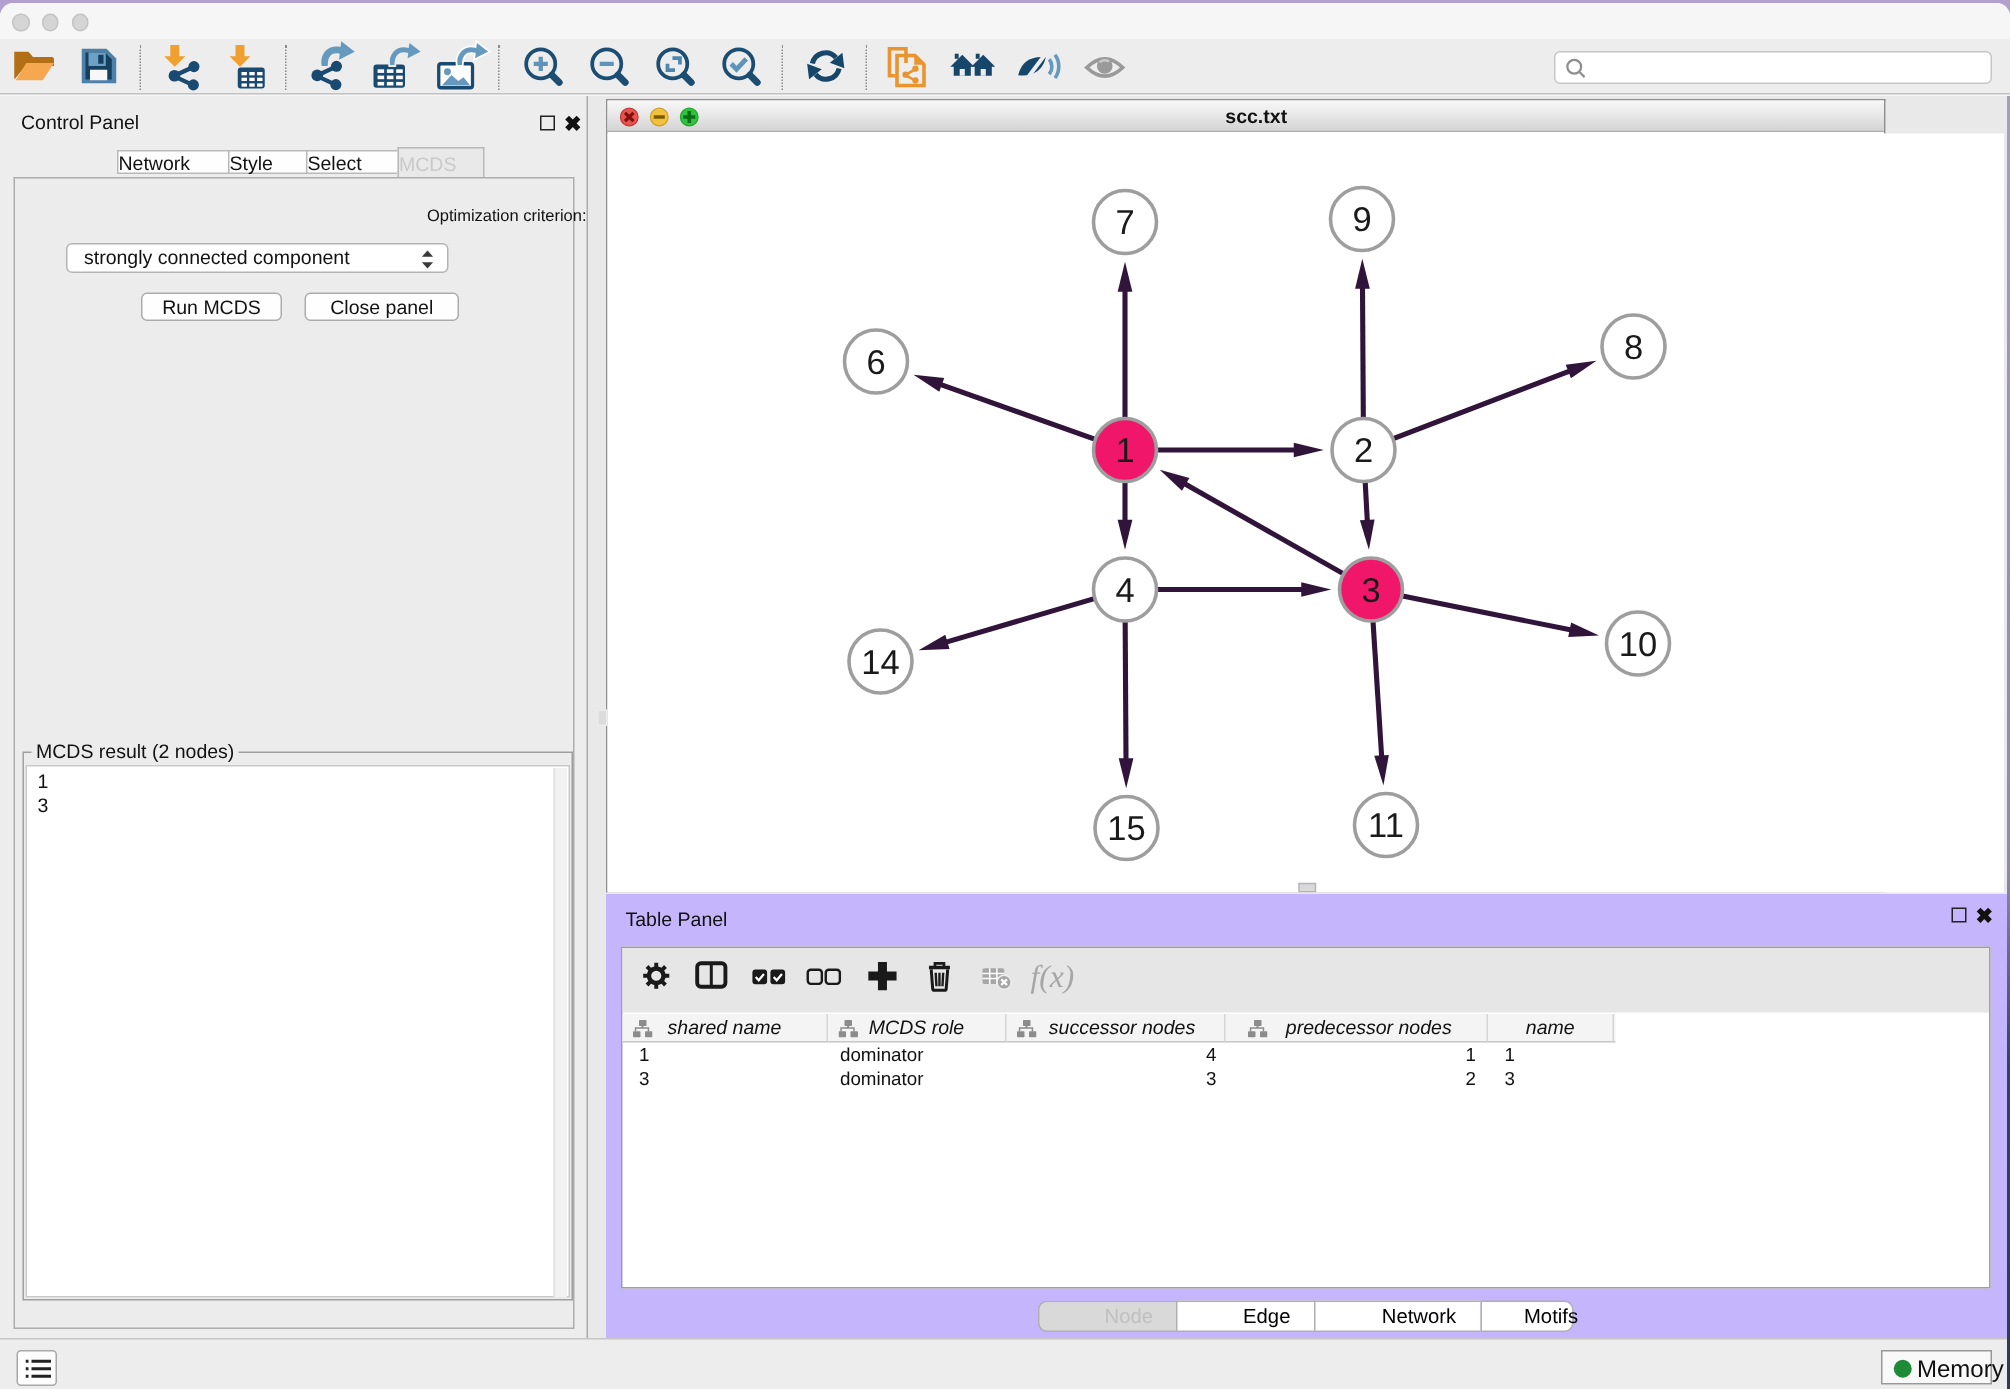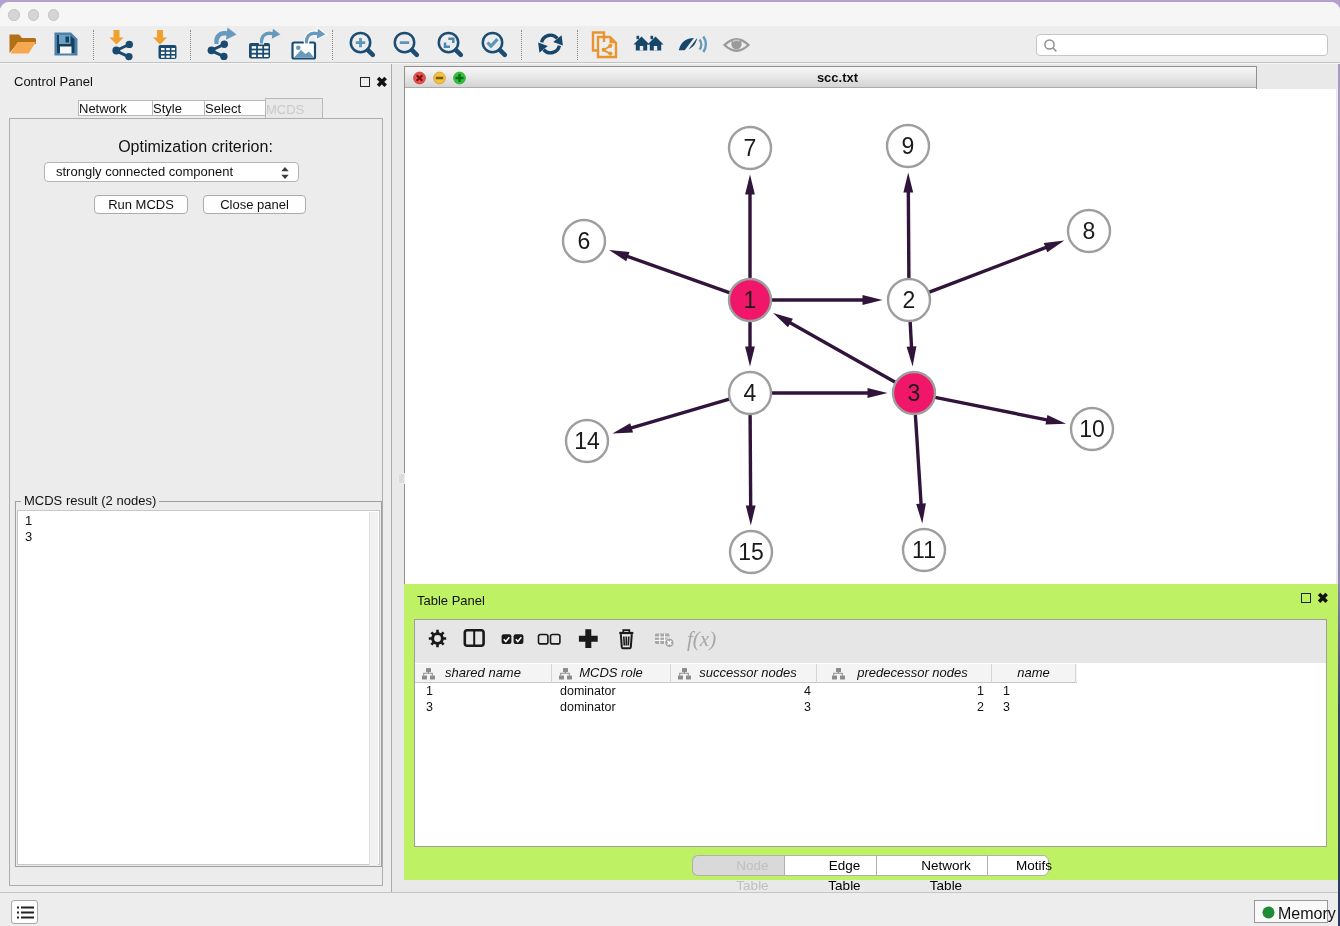--- a/index.html
+++ b/index.html
@@ -24,21 +24,21 @@
   #main { position:absolute; left:0; top:62px; width:100%; height:828px; background:#E9E9E9; }
   
   #ctrl { position:absolute; left:0; top:0; width:392px; height:828px;
         background:#EDEDED; border-right:1px solid #ABABAB; }
   #ctrl-title { position:absolute; left:14px; top:10px; font-size:13px; color:#111; }
   .tab { position:absolute; top:36px; height:16px; background:#FEFEFE;
         border:1px solid #B9B9B9; border-right:none; font-size:13px; color:#111;
         text-align:left; line-height:16px; }
   #tabc { position:absolute; left:9px; top:54px; width:374px; height:768px;
         border:1px solid #ADADAD; background:#ECECEC; }
-  #opt-label { position:absolute; left:0; top:74px; width:100%; text-align:center; font-size:16px; color:#111;}
+  #opt-label { position:absolute; left:0; top:74px; width:100%; text-align:right; font-size:11px; color:#111;}
   #dropdown { position:absolute; left:44px; top:98px; width:255px; height:20px;
         background:#fff; border:1px solid #B4B4B4; border-radius:4px;
         font-size:13px; color:#111; line-height:18px; padding-left:11px; }
   .btn { position:absolute; top:131px; height:19px; background:#FEFEFE;
         border:1px solid #ACACAC; border-radius:4px; font-size:13px; color:#111;
         text-align:center; line-height:17px; }
   #fieldset { position:absolute; left:15px; top:437px; width:367px; height:366px;
         border:1px solid #9F9F9F; }
   #legend { position:absolute; left:5px; top:-9px; background:#ECECEC; padding:0 3px;
         font-size:13px; color:#111; }
@@ -47,21 +47,21 @@
   #resultscroll { position:absolute; right:1px; top:1px; width:9px; height:353px; background:#F2F2F2; border-left:1px solid #E0E0E0;}
   
   #netframe { position:absolute; left:404px; top:2px; width:853px; height:529px;
         border:1px solid #8F8F8F; border-bottom:1px solid #9F9F9F; background:#fff; }
   #nettitle { position:absolute; left:0; top:0; width:100%; height:21px;
         background:linear-gradient(#F7F7F7,#E9E9E9 45%,#D4D4D4); border-bottom:1px solid #ABABAB; }
   #nettitle-text { position:absolute; width:100%; top:3px; text-align:center;
         font-size:13px; font-weight:bold; color:#111; text-indent:14px; }
   #netcanvas { position:absolute; left:0; top:22px; width:931px; height:506px; background:#fff; }
   
-  #tpanel { position:absolute; left:404px; top:520px; width:936px; height:296px; background:#bef264; }
+  #tpanel { position:absolute; left:404px; top:532px; width:936px; height:296px; background:#c4b5fd; }
   #tpanel-title { position:absolute; left:13px; top:9px; font-size:13px; color:#111; }
   #tbox { position:absolute; left:10px; top:35px; width:913px; height:228px;
         background:#fff; border:1px solid #9E9E9E; }
   #tbox-toolbar { position:absolute; left:0; top:0; width:100%; height:43px; background:#E6E6E6; }
   .seg { position:absolute; top:271px; height:21px; background:#fff; border:1px solid #B0B0B0;
         border-right:none; font-size:13.5px; color:#000; text-align:center; line-height:20px;padding-left:28px; }
   #theader { position:absolute; left:0; top:44px; width:662px; height:19px;
         background:#F4F4F4; border-bottom:1px solid #C8C8C8;font-style:italic; }
   .hcell { position:absolute; top:0; height:19px; border-right:1px solid #D5D5D5; }
   .hico { position:absolute; left:7px; top:3.5px; width:13px; height:12px; }

